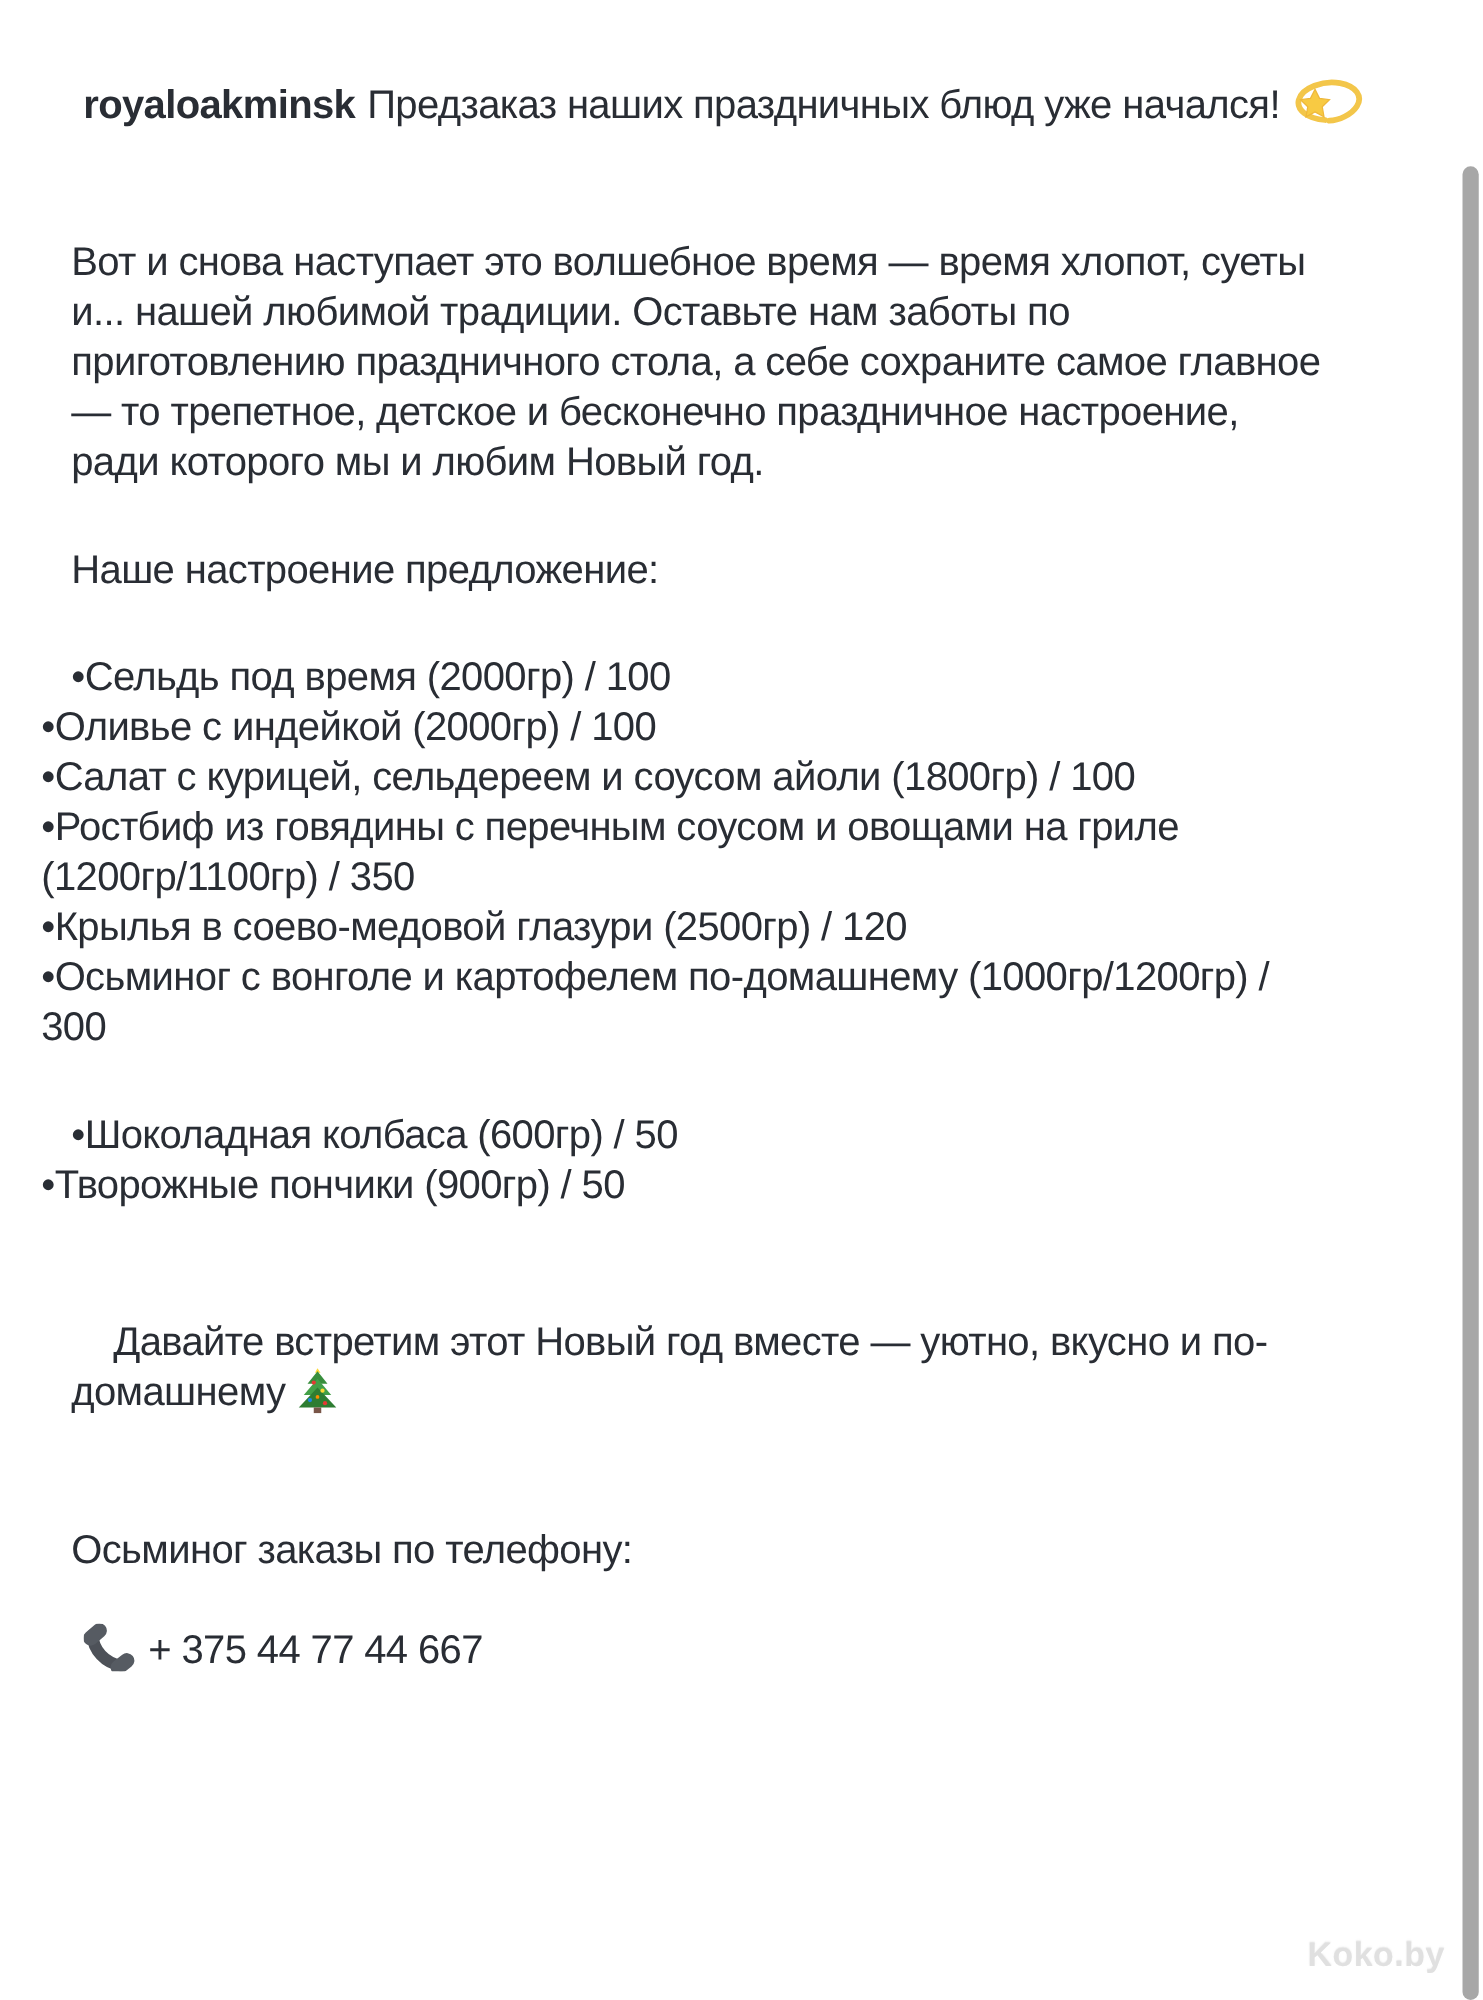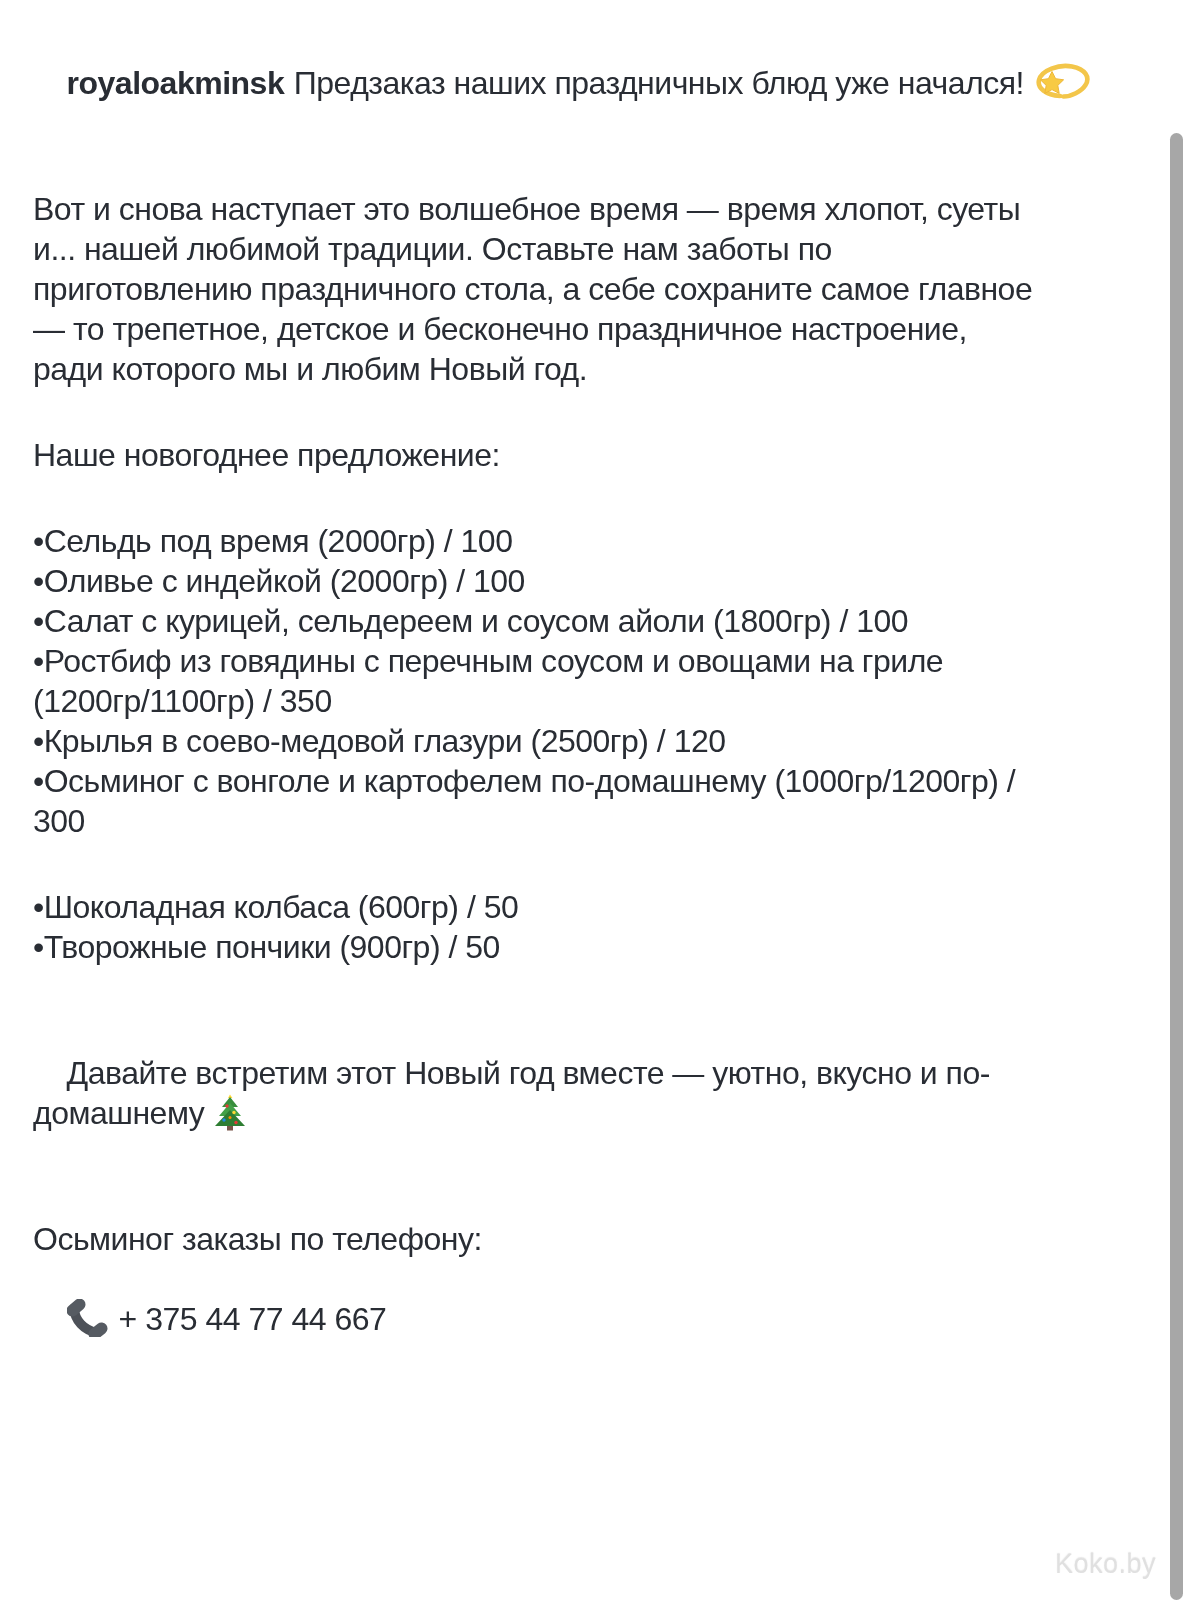--- a/index.html
+++ b/index.html
@@ -15,35 +15,35 @@
     position: absolute;
     top: 21px; left: 33px; right: 12px;
     font-size: 32px;
     line-height: 40px;
     letter-spacing: -0.5px;
   }
   .caption p {
     margin: 0;
     white-space: pre;
   }
-  .caption p.gap { margin-top: 46px; }
+  .caption p.gap { margin-top: 46px; margin-left: 24px; }
   .caption .txt { white-space: pre; }
   .bold { font-weight: 700; }
   .ic {
     display: inline-block;
     vertical-align: -7px;
   }
   .ic-dizzy  { margin-left: 10px; }
   .ic-tree   { margin-left: 8px; }
   .ic-phone  { margin-right: 10px; }
   .watermark {
     position: absolute;
     right: 30px; bottom: 20px;
     font-size: 27px;
-    font-weight: 400;
+    font-weight: 700;
     letter-spacing: 0.5px;
     color: #e0e0e0;
     text-shadow: 0 1px 0 #ffffff, 0 0 5px rgba(255,255,255,0.85), 0 -1px 1px rgba(170,170,170,0.35);
     margin-top: 24px;
   }
   .scrollbar-thumb {
     position: absolute;
     top: 133px; right: 3px;
     width: 13px; height: 1467px;
     background: #a7a7a7;
@@ -61,21 +61,21 @@
         <path d="M18 10.5 l3.6 7.2 8 1.1 -5.8 5.6 1.4 8 -7.2 -3.8 -7.2 3.8 1.4 -8 -5.8 -5.6 8 -1.1 z" fill="#f8ca43" stroke="#eeb73a" stroke-width="1"></path>
       </svg>
   </p>
 
   <p class="gap">Вот и снова наступает это волшебное время — время хлопот, суеты
 и... нашей любимой традиции. Оставьте нам заботы по
 приготовлению праздничного стола, а себе сохраните самое главное
 — то трепетное, детское и бесконечно праздничное настроение,
 ради которого мы и любим Новый год.</p>
 
-  <p class="gap">Наше новогоднее предложение:</p>
+  <p class="gap">Наше настроение предложение:</p>
 
   <p class="gap">•Сельдь под время (2000гр) / 100</p>
   <p>•Оливье с индейкой (2000гр) / 100</p>
   <p>•Салат с курицей, сельдереем и соусом айоли (1800гр) / 100</p>
 
   <p>•Ростбиф из говядины с перечным соусом и овощами на гриле
 (1200гр/1100гр) / 350</p>
   <p>•Крылья в соево-медовой глазури (2500гр) / 120</p>
   <p>•Осьминог с вонголе и картофелем по-домашнему (1000гр/1200гр) /
 300</p>

